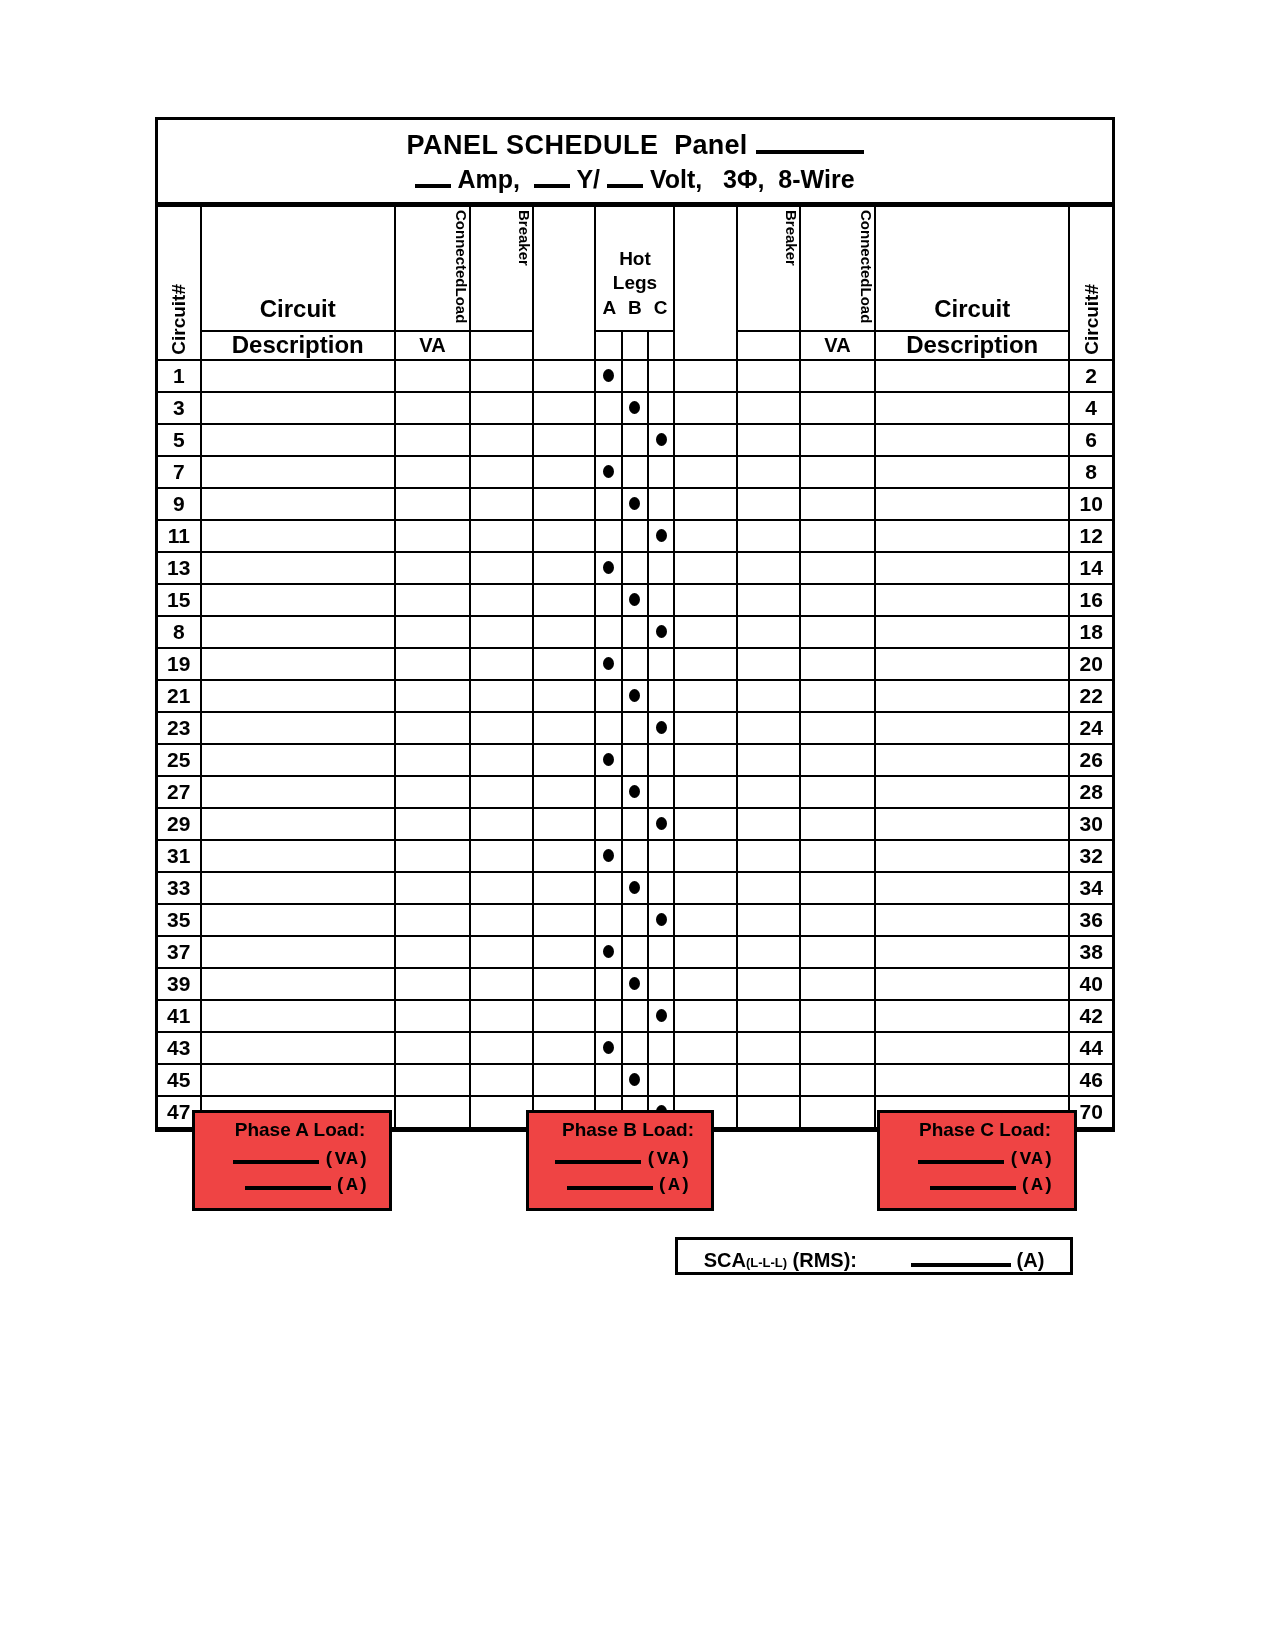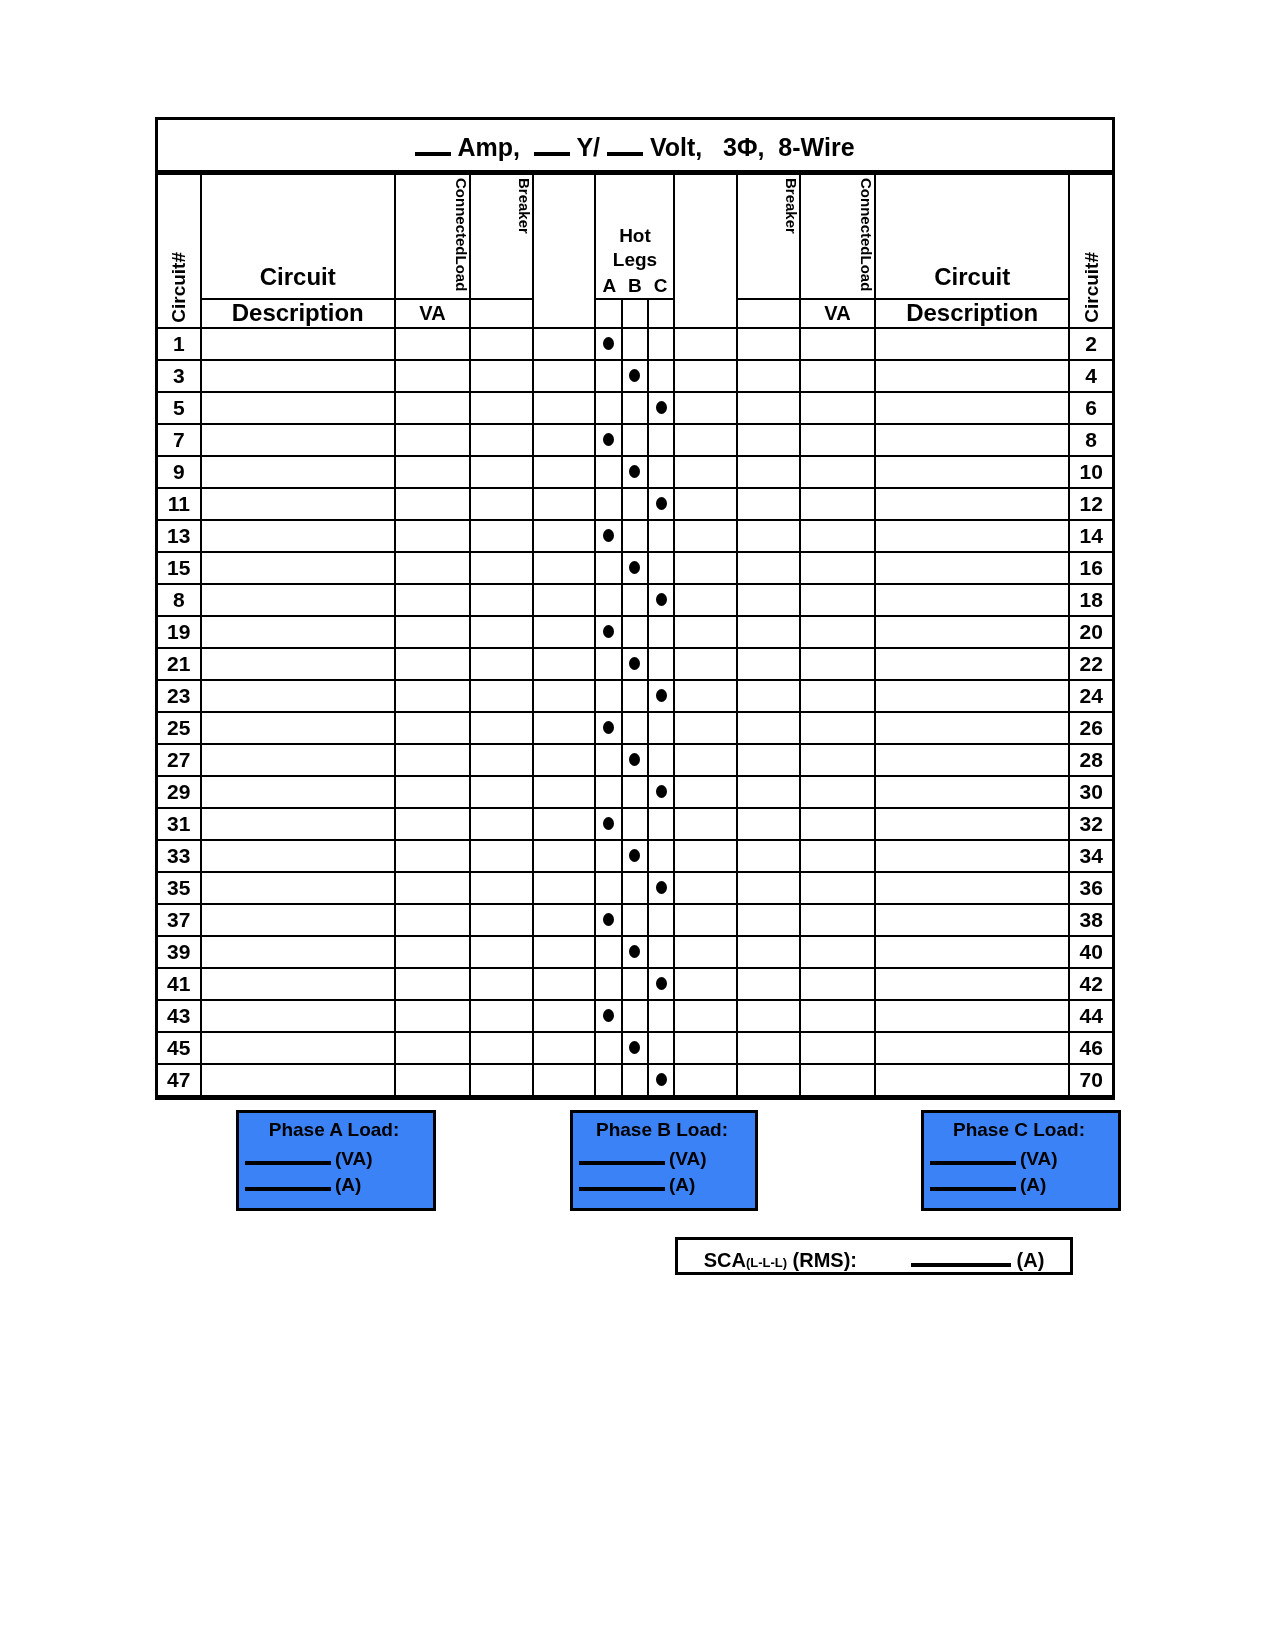--- a/index.html
+++ b/index.html
@@ -117,21 +117,21 @@
     font-weight: bold;
     line-height: 1.1;
     text-align: center;
     padding-bottom: 8px;
   }
   .hotlegs-head {
     font-size: 19px;
     font-weight: bold;
     line-height: 1.25;
     text-align: center;
-    padding-bottom: 1px;
+    padding-bottom: 10px;
   }
   .abc-row {
     display: flex;
     justify-content: space-around;
     font-size: 19px;
     font-weight: bold;
     padding-top: 2px;
   }
   .abc-row span { width: 26px; text-align: center; }
 
@@ -148,38 +148,38 @@
     border-radius: 50%;
     background: #000;
     margin: 0 auto;
   }
   .leg-cell { text-align: center; vertical-align: middle; }
 
   
   .phase-box {
     position: absolute;
     border: 3px solid #000;
-    background: #3b82f6;
+    background: #ef4444;
     text-align: center;
-    padding: 6px 10px 8px 6px;
-    margin-left: 44px;
+    padding: 6px 10px 8px 26px;
   }
   .phase-title {
     font-size: 19px;
     font-weight: bold;
     margin-bottom: 7px;
     white-space: nowrap;
   }
   .phase-line {
     font-size: 19px;
     font-weight: bold;
     white-space: nowrap;
-    text-align: left;
+    text-align: right;
     padding-right: 10px;
     margin-bottom: 4px;
+    font-family: Liberation Mono, monospace;
   }
   .pl-ul {
     display: inline-block;
     border-bottom: 4px solid #000;
     width: 86px;
     height: 15px;
     vertical-align: baseline;
     margin-right: 4px;
   }
 
@@ -210,20 +210,25 @@
   }
 </style>
 </head>
 <body>
 
 <div class="page">
 
   <div class="schedule-wrap">
 
     <div class="title-block">
+      <div class="title-line1">
+        <span class="smallcaps">PANEL SCHEDULE</span>
+        &nbsp;<span>Panel</span>
+        <span class="blank-ul bl-lg"></span>
+      </div>
       <div class="title-line2">
         <span class="blank-ul bl-sm"></span>
         <span>Amp,</span>
         &nbsp;<span class="blank-ul bl-sm"></span>
         <span>Y/</span>
         <span class="blank-ul bl-sm"></span>
         <span>Volt,</span>
         &nbsp;&nbsp;<span>3Φ,</span>
         &nbsp;<span>8-Wire</span>
       </div>

